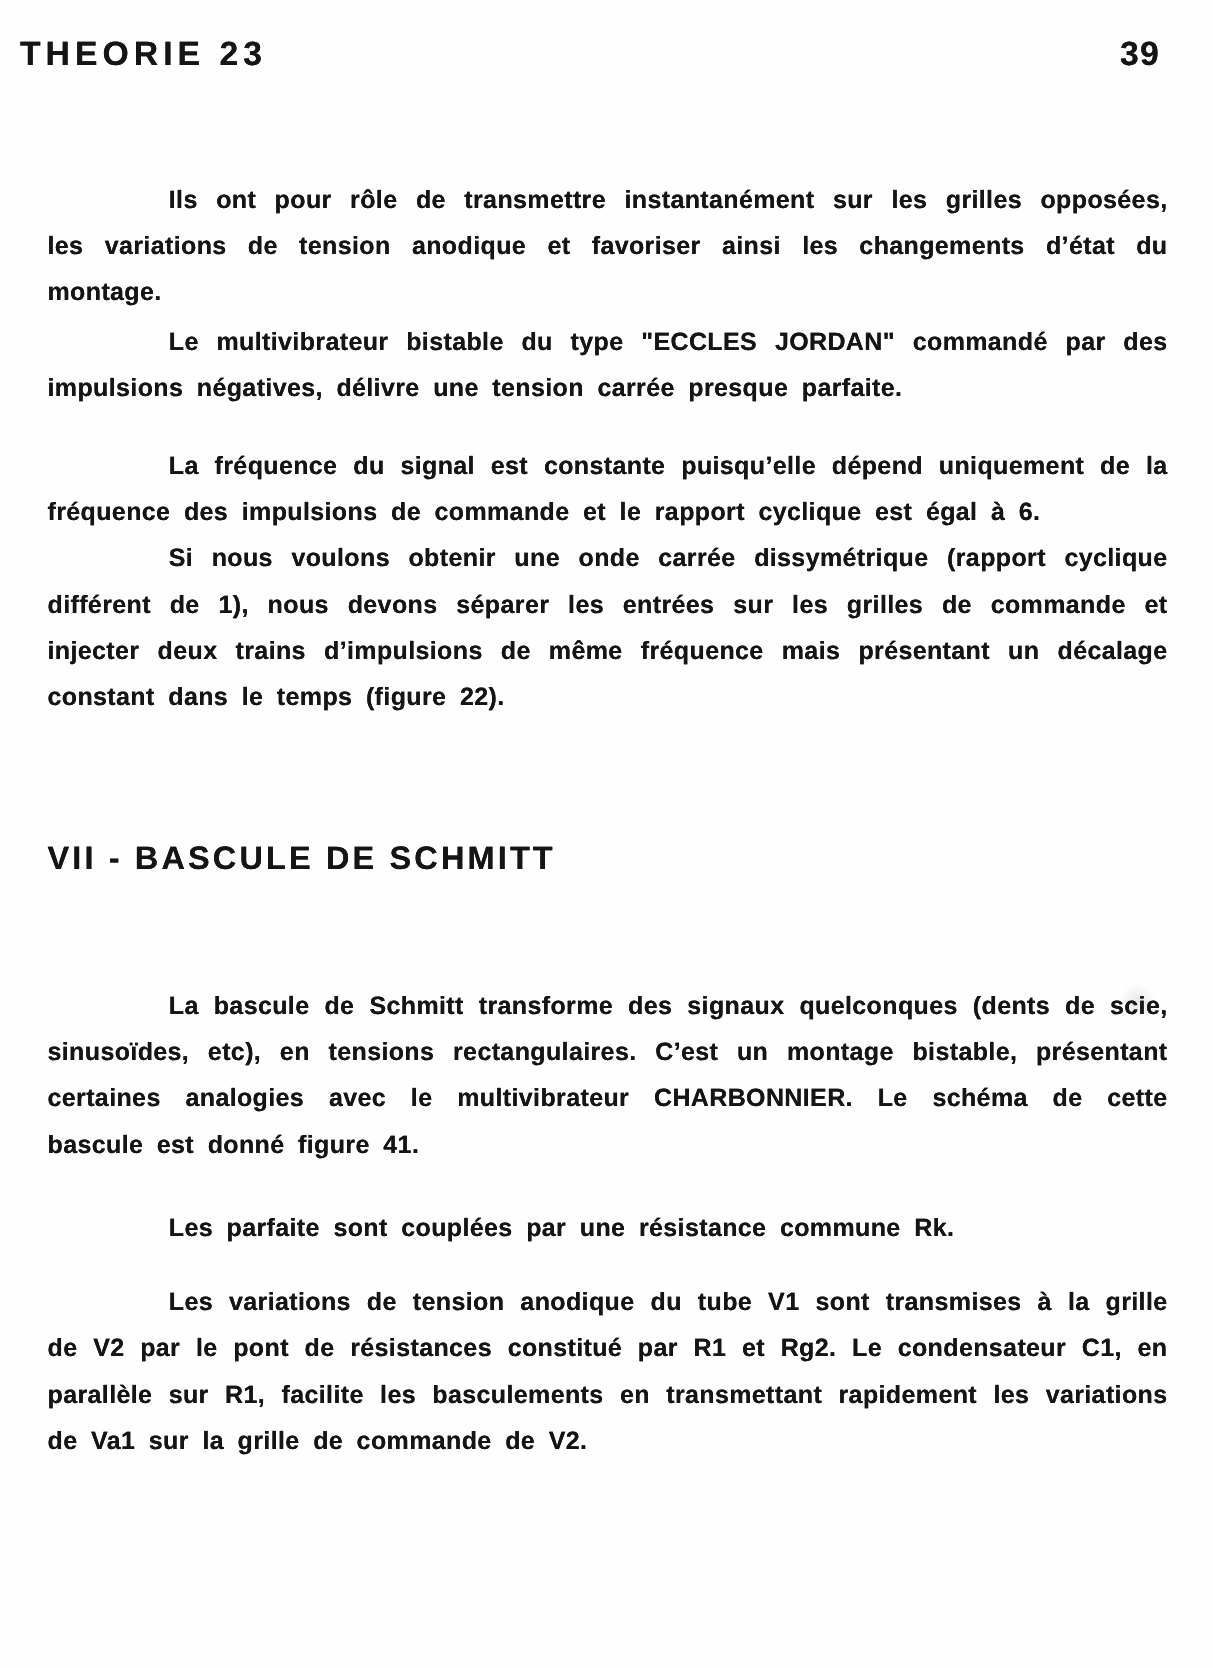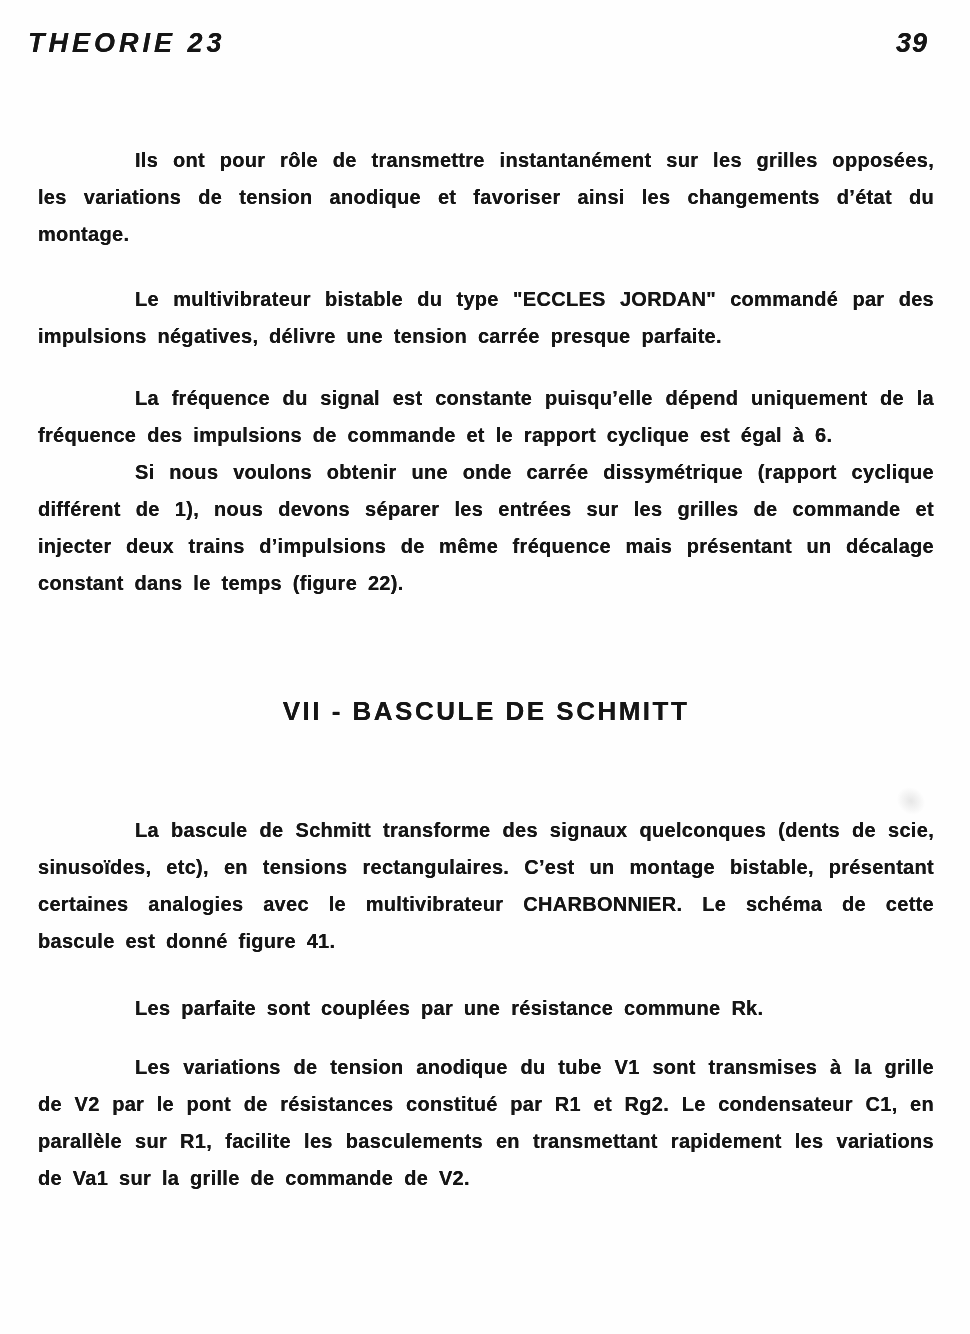--- a/index.html
+++ b/index.html
@@ -15,24 +15,23 @@
     width: 970px;
     height: 1334px;
     background: #fefefe;
     color: #151515;
     font-weight: 700;
   }
   .page-header {
     display: flex;
     justify-content: space-between;
     align-items: center;
-    padding: 28px 42px 0 28px;
+    padding: 28px 42px 0 16px;
     font-size: 27px;
     line-height: 30px;
-    font-style: italic;
   }
   .running-title {
     letter-spacing: 4px;
     text-shadow: 0 0 0.5px currentColor;
   }
   .page-number {
     letter-spacing: 1px;
     text-shadow: 0 0 0.5px currentColor;
   }
   .page-body {
@@ -41,26 +40,26 @@
   .para {
     font-size: 20px;
     line-height: 37px;
     text-align: justify;
     text-indent: 97px;
     word-spacing: 5px;
     letter-spacing: 0.3px;
     text-shadow: 0 0 0.4px currentColor;
   }
   .p1 { margin-top: 84px; }
-  .p2 { margin-top: 28px; }
+  .p2 { margin-top: 3px; }
   .p3 { margin-top: 25px; }
   .p4 { }
   .section-heading {
     margin-top: 94px;
-    text-align: center;
+    text-align: left;
     font-size: 26px;
     font-weight: 700;
     line-height: 30px;
     letter-spacing: 2.5px;
     text-indent: 0;
     text-shadow: 0 0 0.5px currentColor;
   }
   .p5 { margin-top: 86px; }
   .p6 { margin-top: 30px; }
   .p7 { margin-top: 22px; }

